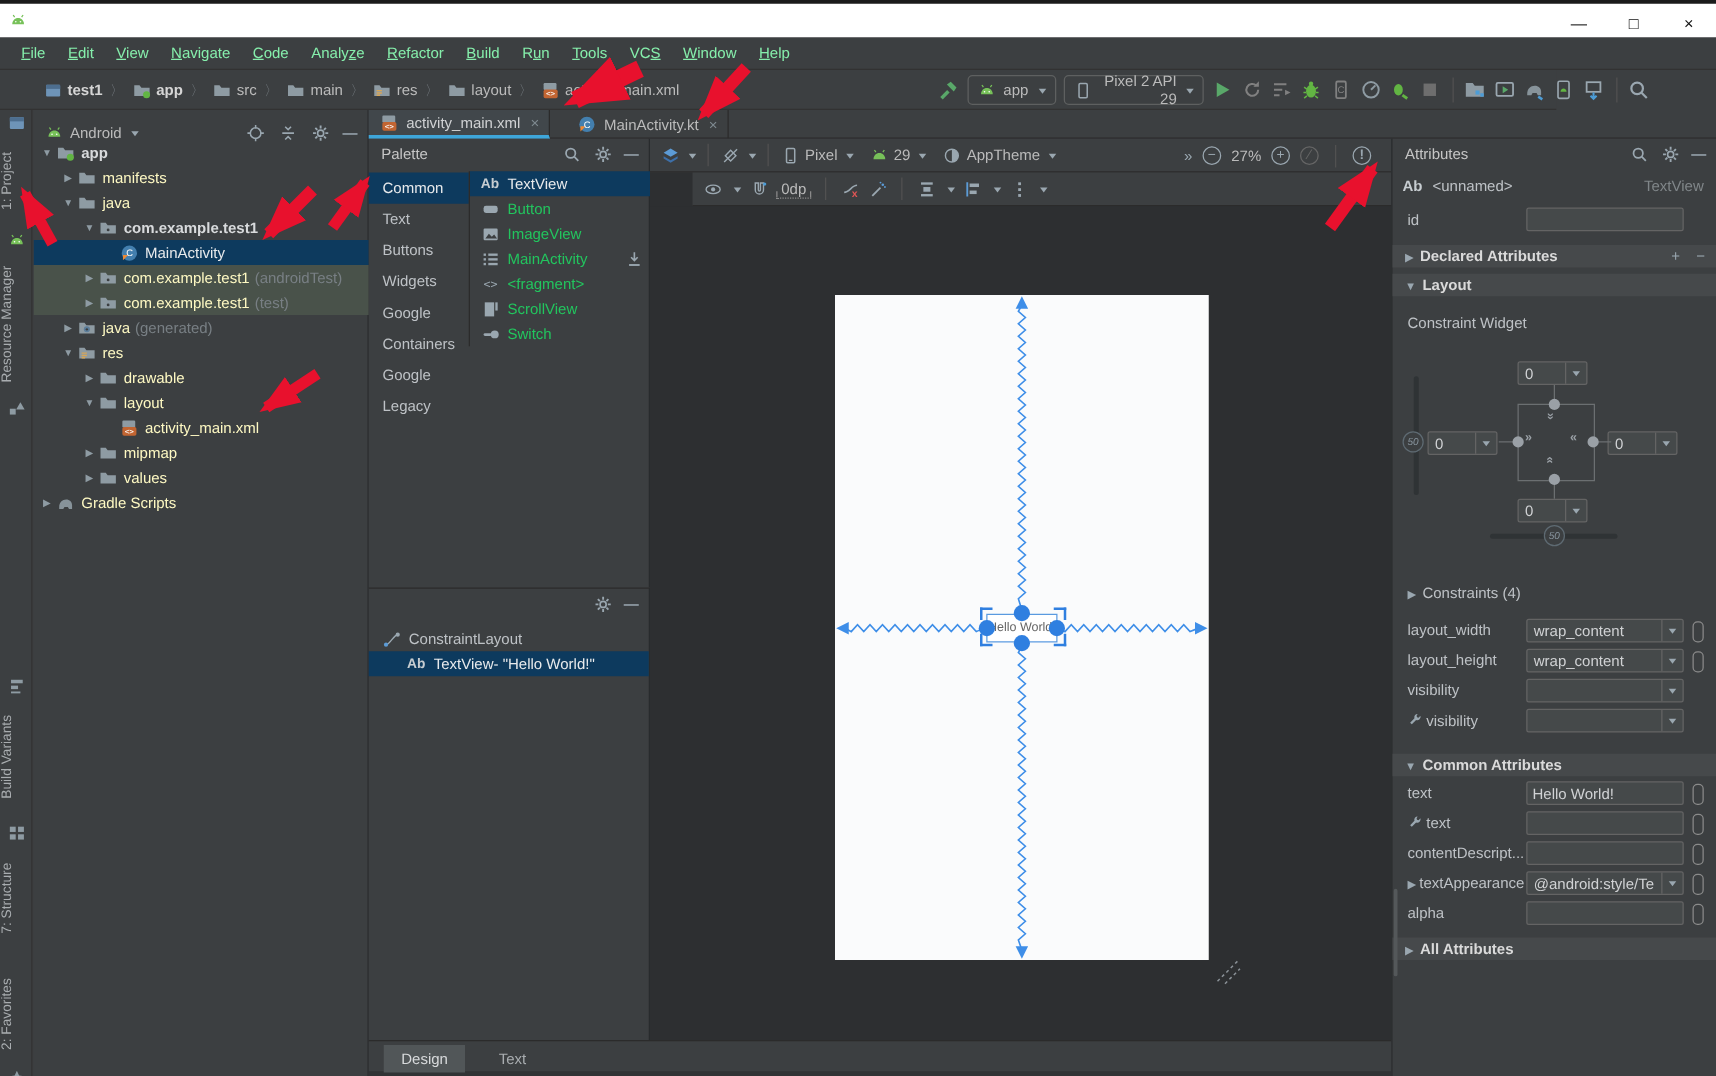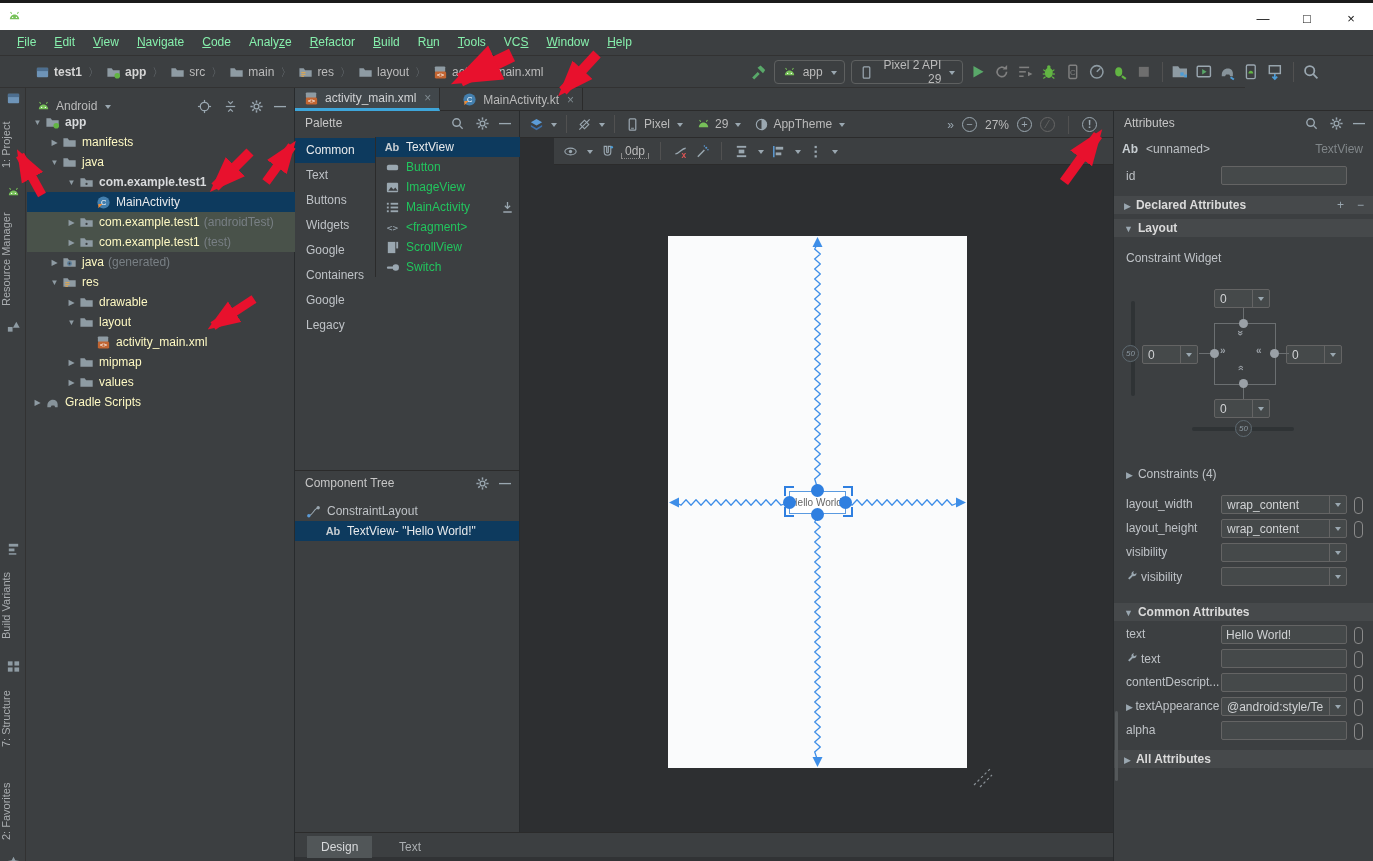--- a/index.html
+++ b/index.html
@@ -744,21 +744,20 @@
                 <rect x="2" y="7" width="7" height="2.4" rx="1.2" fill="#9AA7B0"></rect>
                 <circle cx="11.5" cy="8" r="3.4" fill="#9AA7B0"></circle>
               </svg>
             </span>
             <span>Switch</span>
           </div>
         </div>
     </div>
 
     <div class="comptree">
-      <div class="panel-head">Component Tree</div>
       <div class="panel-tools">
         <span class="ic">
             <svg viewBox="0 0 16 16">
               <circle cx="8" cy="8" r="2.6" stroke="#9AA7B0" fill="none" stroke-width="1.4"></circle>
               <g stroke="#9AA7B0" stroke-width="1.6">
                 <line x1="8" y1="1.5" x2="8" y2="4"></line>
                 <line x1="8" y1="12" x2="8" y2="14.5"></line>
                 <line x1="1.5" y1="8" x2="4" y2="8"></line>
                 <line x1="12" y1="8" x2="14.5" y2="8"></line>
                 <line x1="3.5" y1="3.5" x2="5.2" y2="5.2"></line>

